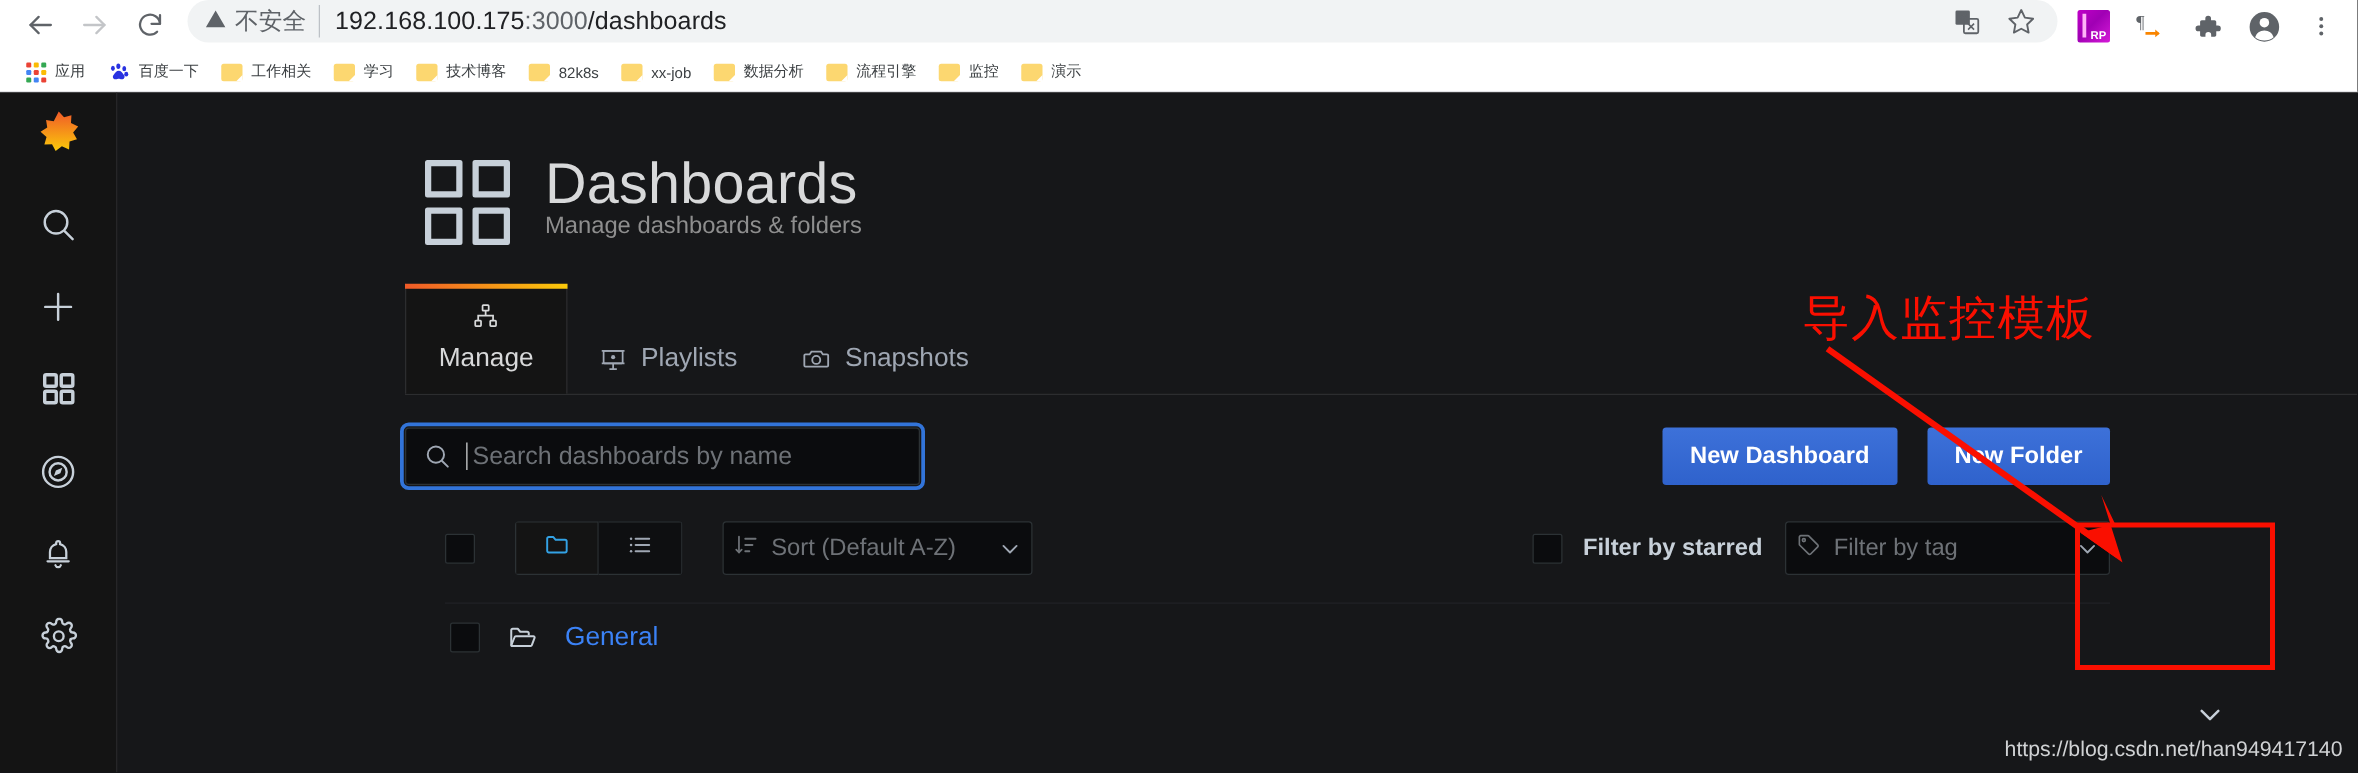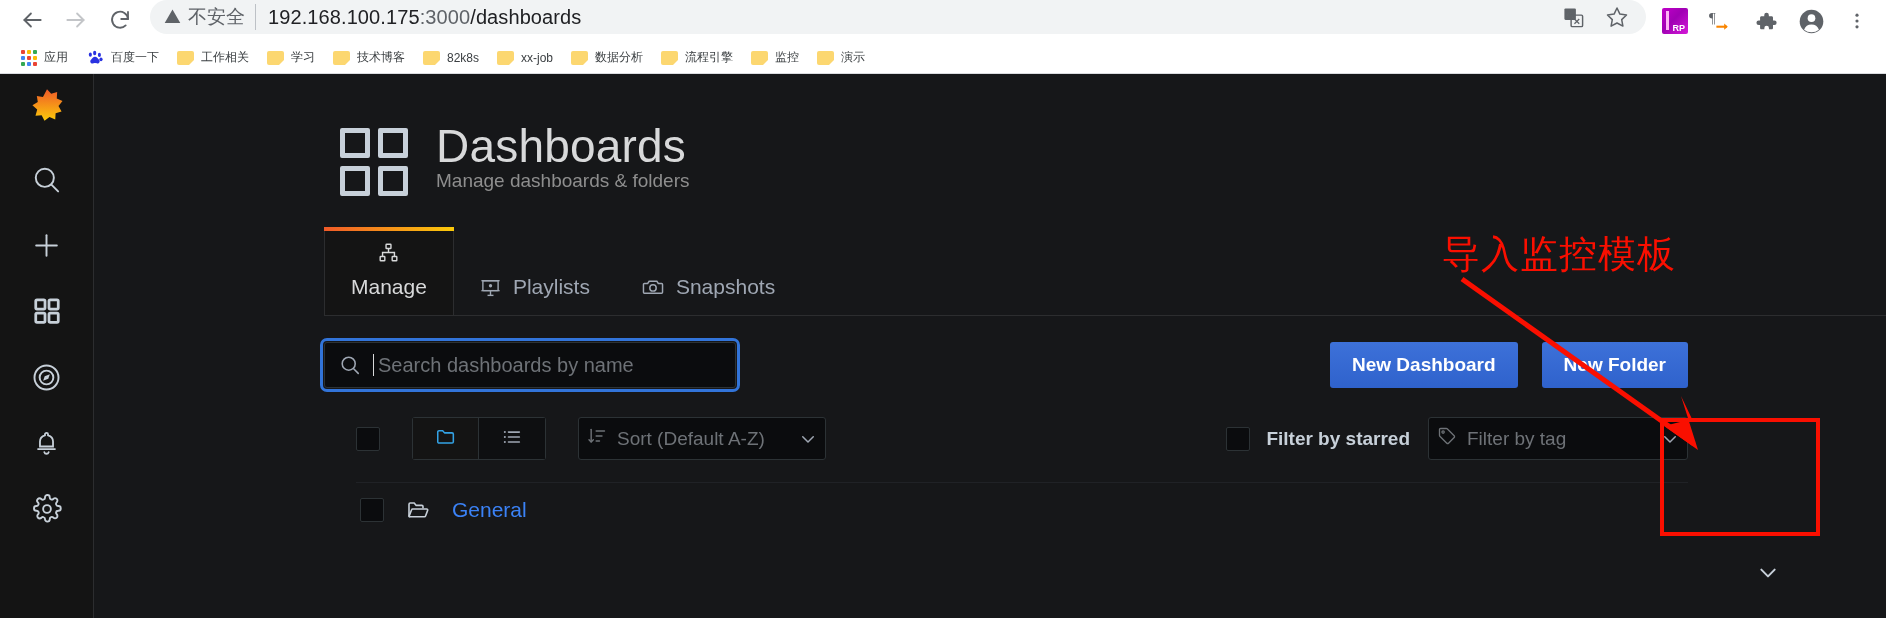--- a/index.html
+++ b/index.html
@@ -752,14 +752,15 @@
       <polygon points="1604,376 1570,352 1598,345 1587,322" fill="#fa0f00"></polygon>
     </svg>
     <div class="anno-text">导入监控模板</div>
     <div class="hl-box"></div>
 
     <span class="scroll-chev">
       <svg width="20" height="14" viewBox="0 0 24 16" fill="none" stroke="currentColor" stroke-width="2.4" stroke-linecap="round" stroke-linejoin="round">
           <polyline points="4 4 12 12 20 4"></polyline>
         </svg>
     </span>
+    <div class="watermark">https://blog.csdn.net/han949417140</div>
   </div>
 </div>
 
 </body></html>

